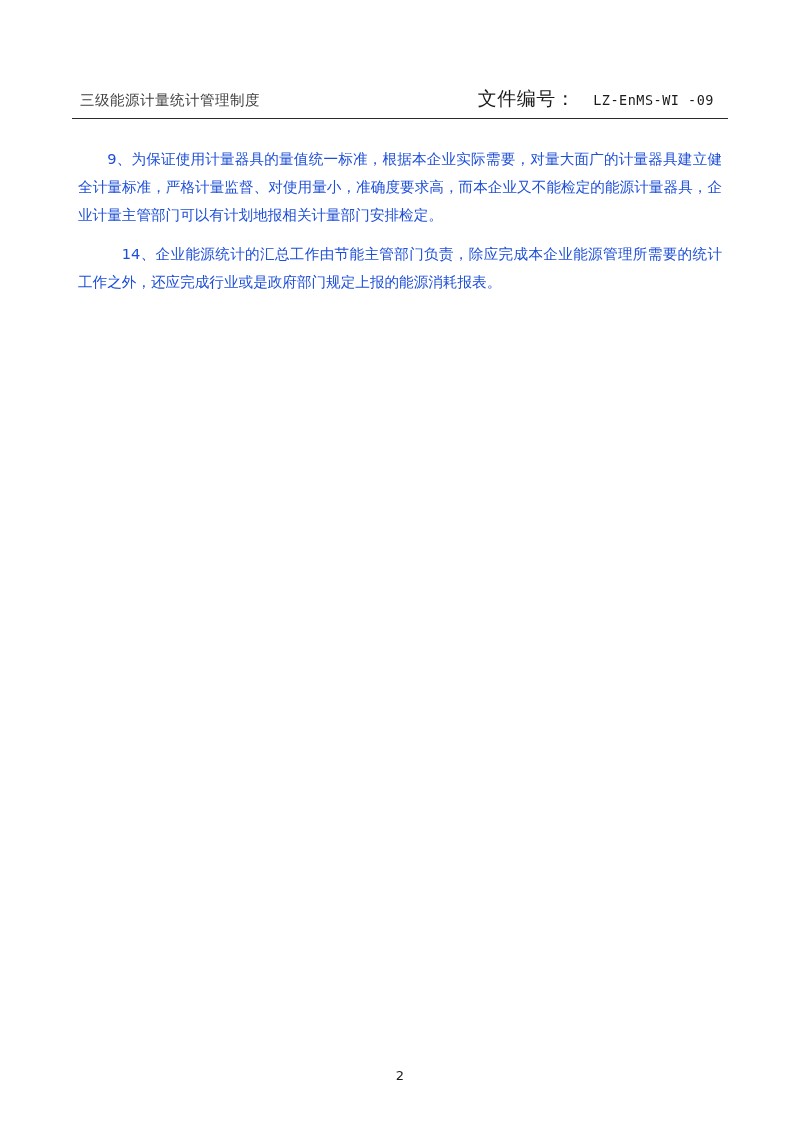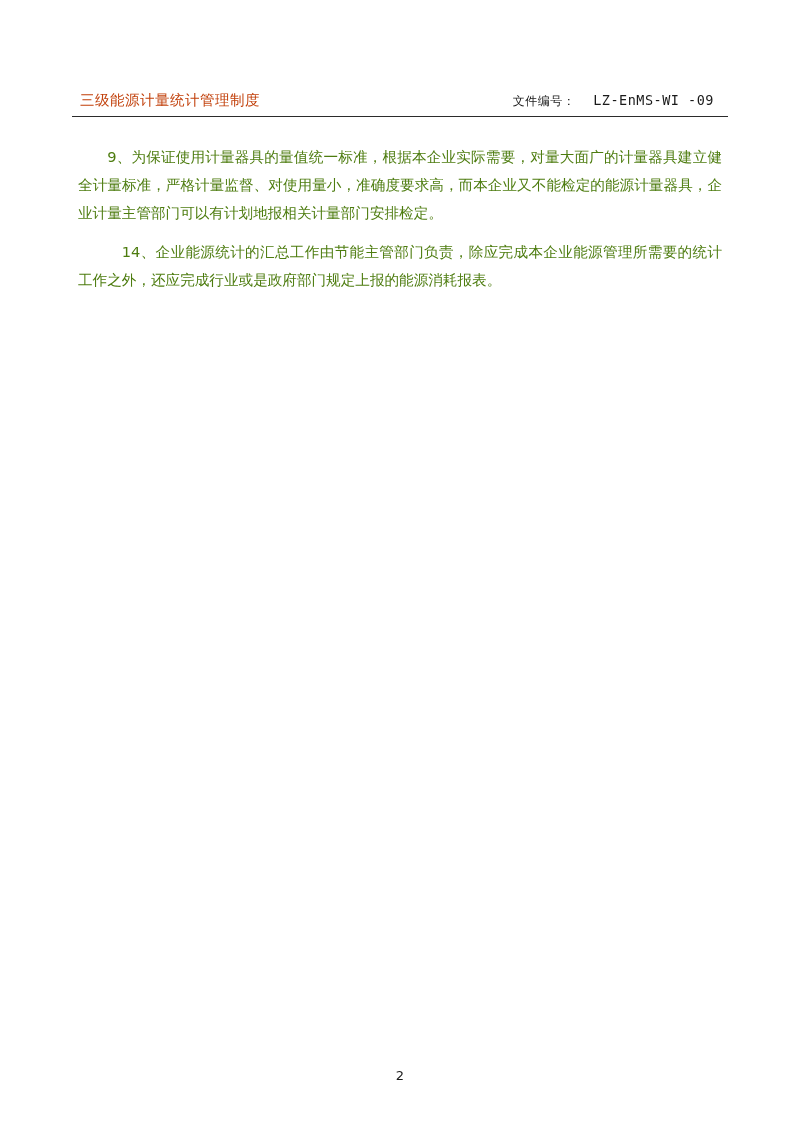--- a/index.html
+++ b/index.html
@@ -27,26 +27,26 @@
     display: flex;
     align-items: baseline;
     border-bottom: 1px solid #2b2b2b;
     padding: 0 8px 6px 8px;
     margin-bottom: 26px;
   }
   .header-title {
     font-size: 14.5px;
     letter-spacing: 0.5px;
     font-family: "DejaVu Sans", "Liberation Sans", sans-serif;
-    color: #c2410c;
+    color: #404040;
     white-space: nowrap;
   }
   .header-spacer { flex: 1; }
   .header-doc-label {
-    font-size: 12px;
+    font-size: 19px;
     letter-spacing: 0.5px;
     white-space: nowrap;
   }
   .header-doc-no {
     font-family: "DejaVu Sans Mono", "Liberation Mono", monospace;
     font-size: 13.5px;
     letter-spacing: 0.5px;
     white-space: nowrap;
     padding-left: 18px;
     padding-right: 6px;
@@ -55,21 +55,21 @@
   
   .content {
     padding: 0 6px;
   }
   p.para {
     margin: 0 0 11px 0;
     font-size: 14.6px;
     line-height: 1.92;
     text-align: justify;
     text-justify: inter-ideograph;
-    color: #4d7c0f;
+    color: #1d4ed8;
     font-family: "DejaVu Sans", "Liberation Sans", sans-serif;
   }
   p.indent-1 { text-indent: 2.0em; }
   p.indent-2 { text-indent: 2.6em; }
   p.indent-3 { text-indent: 3.0em; }
   
   .footer {
     position: absolute;
     left: 0;
     right: 0;

